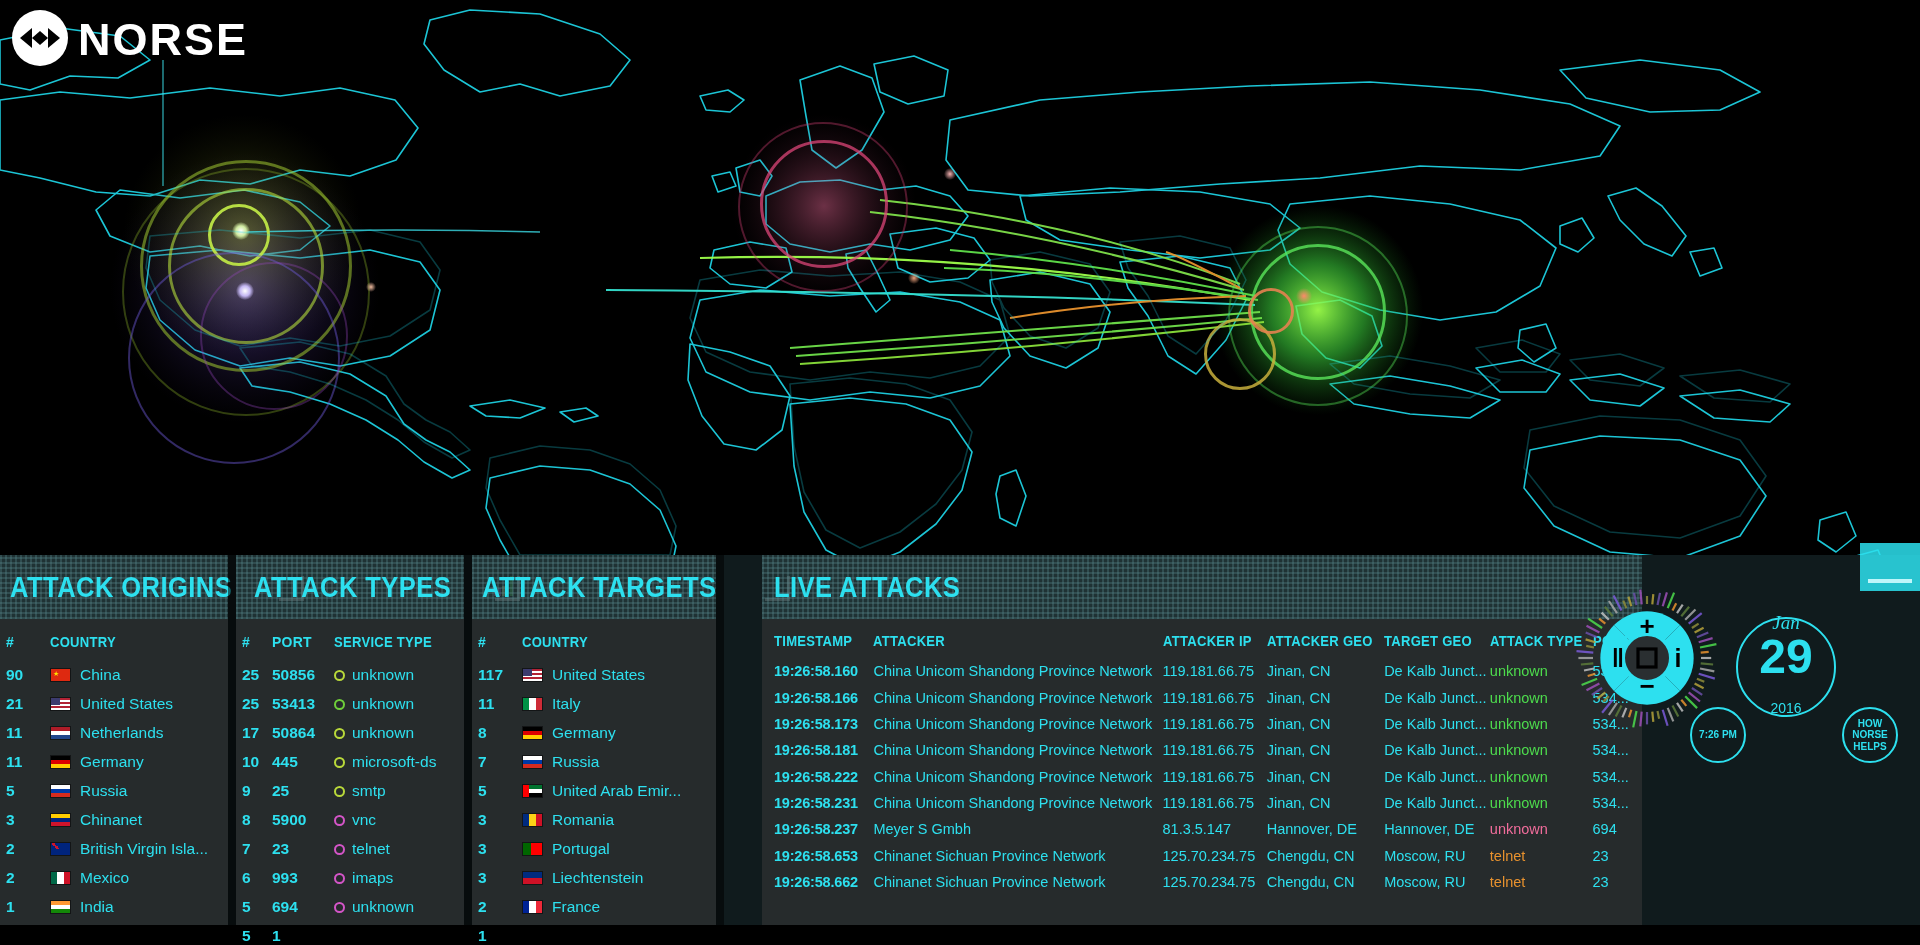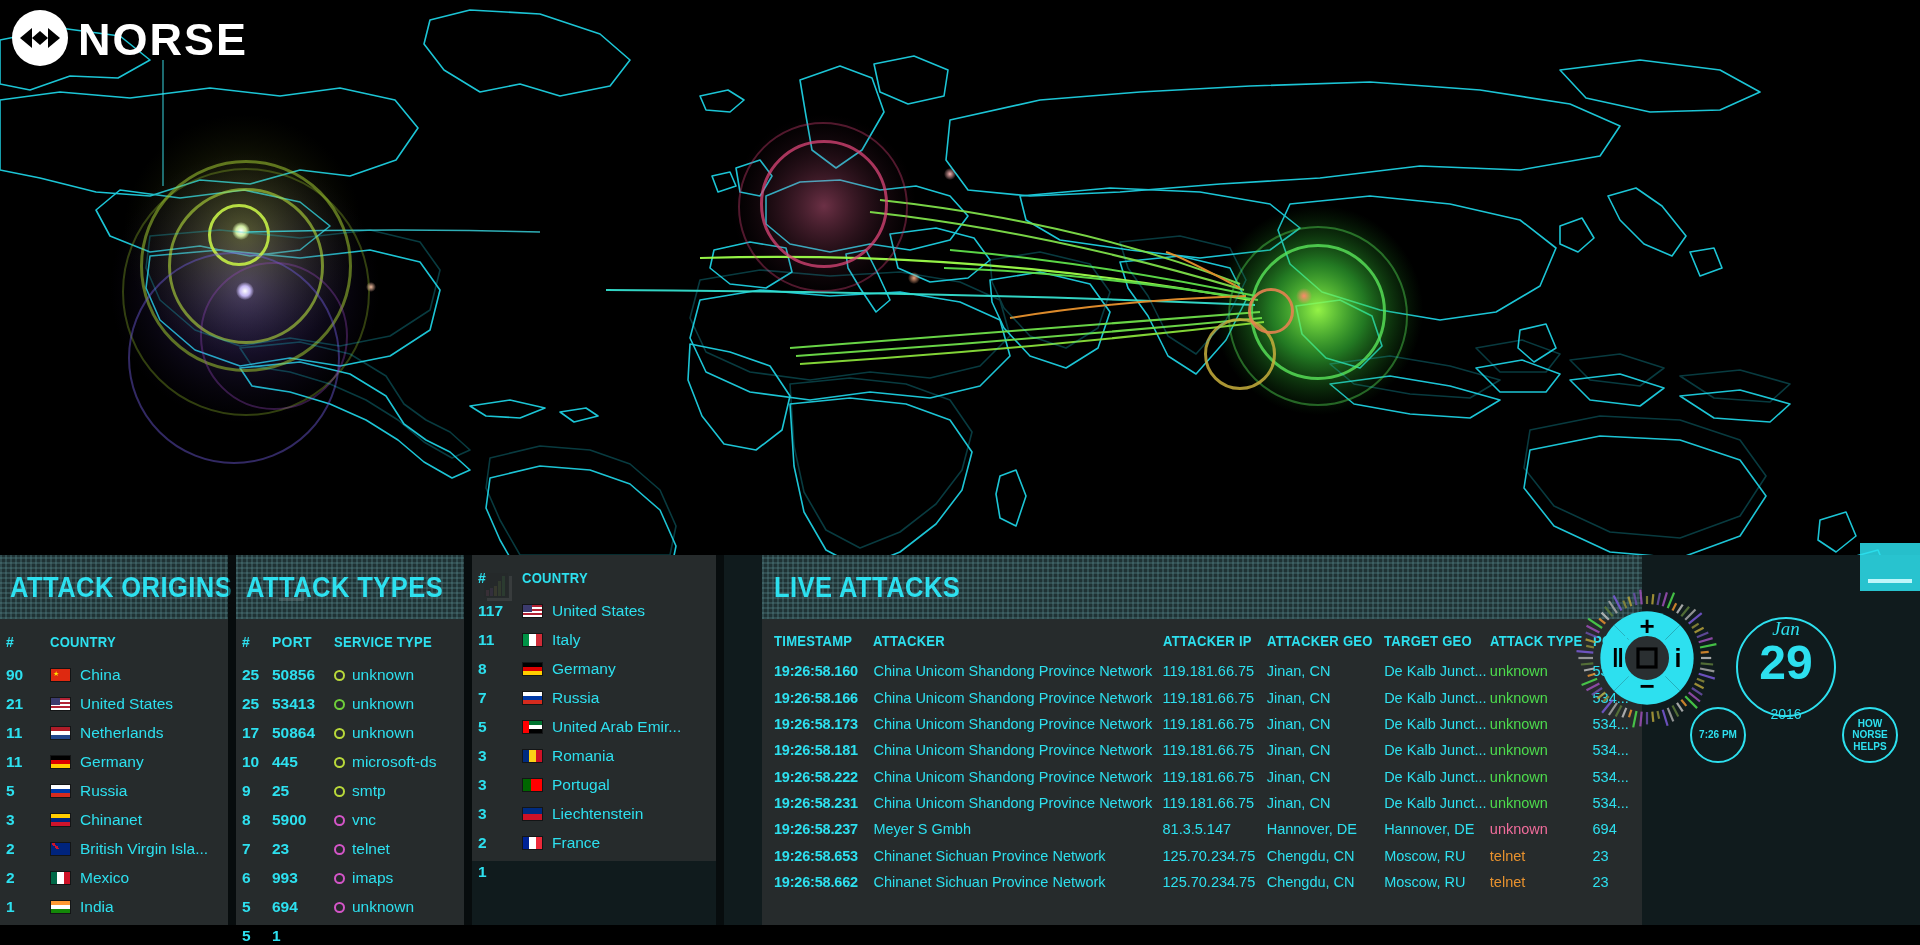--- a/index.html
+++ b/index.html
@@ -132,21 +132,21 @@
   .atk-yellow { color:#e0d33c; }
   .atk-orange { color:#e8922e; }
 
   
   #controls { position:absolute; right:0; top:0; width:370px; height:370px; }
 
   #dial { position:absolute; left:12px; top:18px; width:170px; height:170px; }
   #date-widget {
     position:absolute; left:186px; top:62px; width:100px; height:100px;
     border-radius:50%; border:2px solid #2de0ef;
-    display:flex; flex-direction:column; align-items:center; justify-content:space-between;
+    display:flex; flex-direction:column; align-items:center; justify-content:flex-end;
     color:#2de0ef;
   }
   #date-month { font-size:19px; font-family:"Liberation Serif", serif; font-style:italic; line-height:1; }
   #date-day { font-size:48px; font-weight:bold; line-height:1; margin-top:1px;
               font-family:"Liberation Sans Narrow","Liberation Sans",sans-serif; }
   #date-year { font-size:14px; line-height:1; margin-top:20px; }
 
   .small-badge {
     position:absolute; width:56px; height:56px; border-radius:50%;
     border:2px solid #2de0ef; display:flex; align-items:center; justify-content:center;
@@ -392,21 +392,21 @@
               <td class="num">1</td>
               <td><span class="flag"><div style="position:absolute;inset:0;background:linear-gradient(180deg,#ff9933 33%,#fff 33% 66%,#138808 66%)"></div></span><span>India</span></td>
             </tr>
           </tbody>
       </table>
     </div>
   </div>
   <div class="panel-sep" style="left:228px;"></div>
 
   <div class="panel" style="left:236px;width:228px;">
-    <div class="panel-head" style="padding-left:10px;">
+    <div class="panel-head" style="padding-left:18px;">
       <div class="panel-title">ATTACK TYPES</div>
       <div class="mini-icon">
         <div class="box"></div>
         <svg width="24" height="24" viewBox="0 0 24 24" style="position:absolute;left:0;top:0;">
           <rect x="2" y="17" width="3" height="6" fill="#f04c9b"></rect>
           <rect x="6" y="15" width="3" height="8" fill="#b04ce0"></rect>
           <rect x="10" y="13" width="3" height="10" fill="#e0c83a"></rect>
           <rect x="14" y="8" width="3" height="15" fill="#9de03a"></rect>
           <rect x="18" y="3" width="3" height="20" fill="#4ddc4d"></rect>
         </svg>
@@ -474,20 +474,28 @@
               <td class="num">1</td>
               <td></td>
             </tr>
           </tbody>
       </table>
     </div>
   </div>
   <div class="panel-sep" style="left:464px;"></div>
 
   <div class="panel" style="left:472px;width:244px;">
+    <div class="panel-head" style="padding-left:10px;">
+      <div class="panel-title">ATTACK TARGETS</div>
+      <div class="mini-icon">
+        <div class="box"></div>
+          <div class="corner-r"></div>
+          <div class="corner-b"></div>
+      </div>
+    </div>
     <div class="panel-body" style="padding:8px 10px 0 6px;">
       <table>
         <thead>
             <tr>
           <th class="num" style="width:44px">#</th>
           <th>COUNTRY</th>
         </tr>
           </thead>
         <tbody id="targets-rows">
             <tr>

